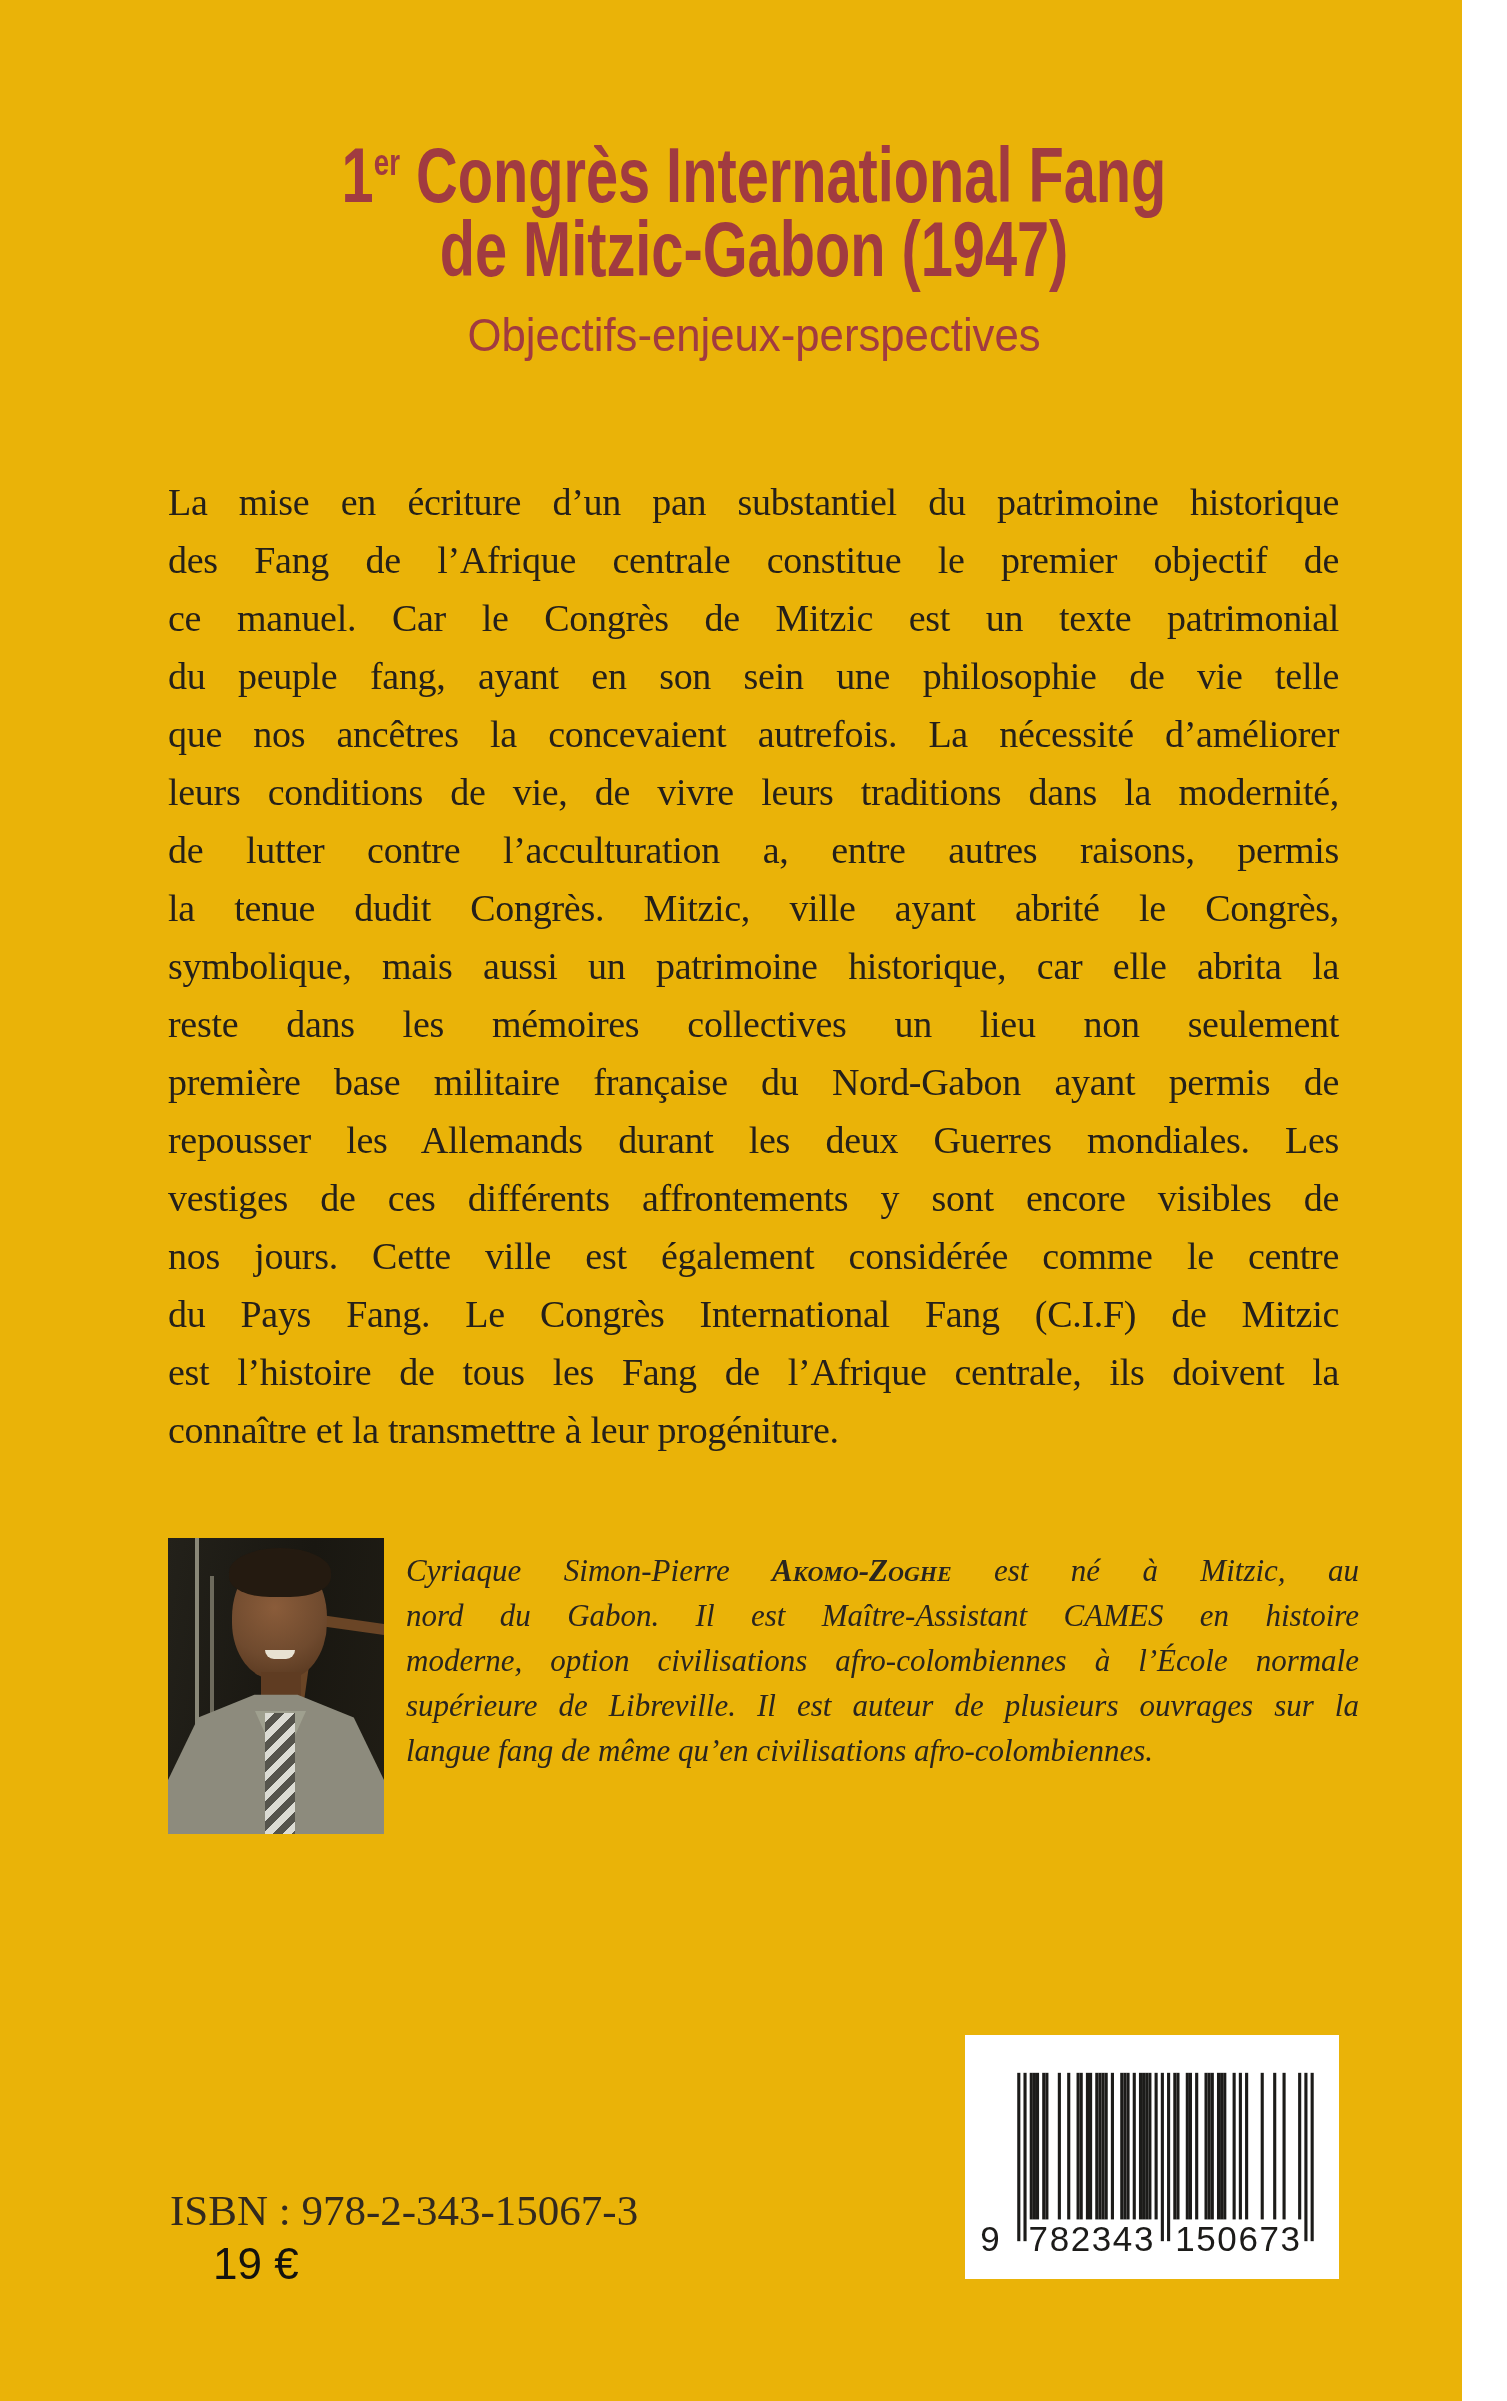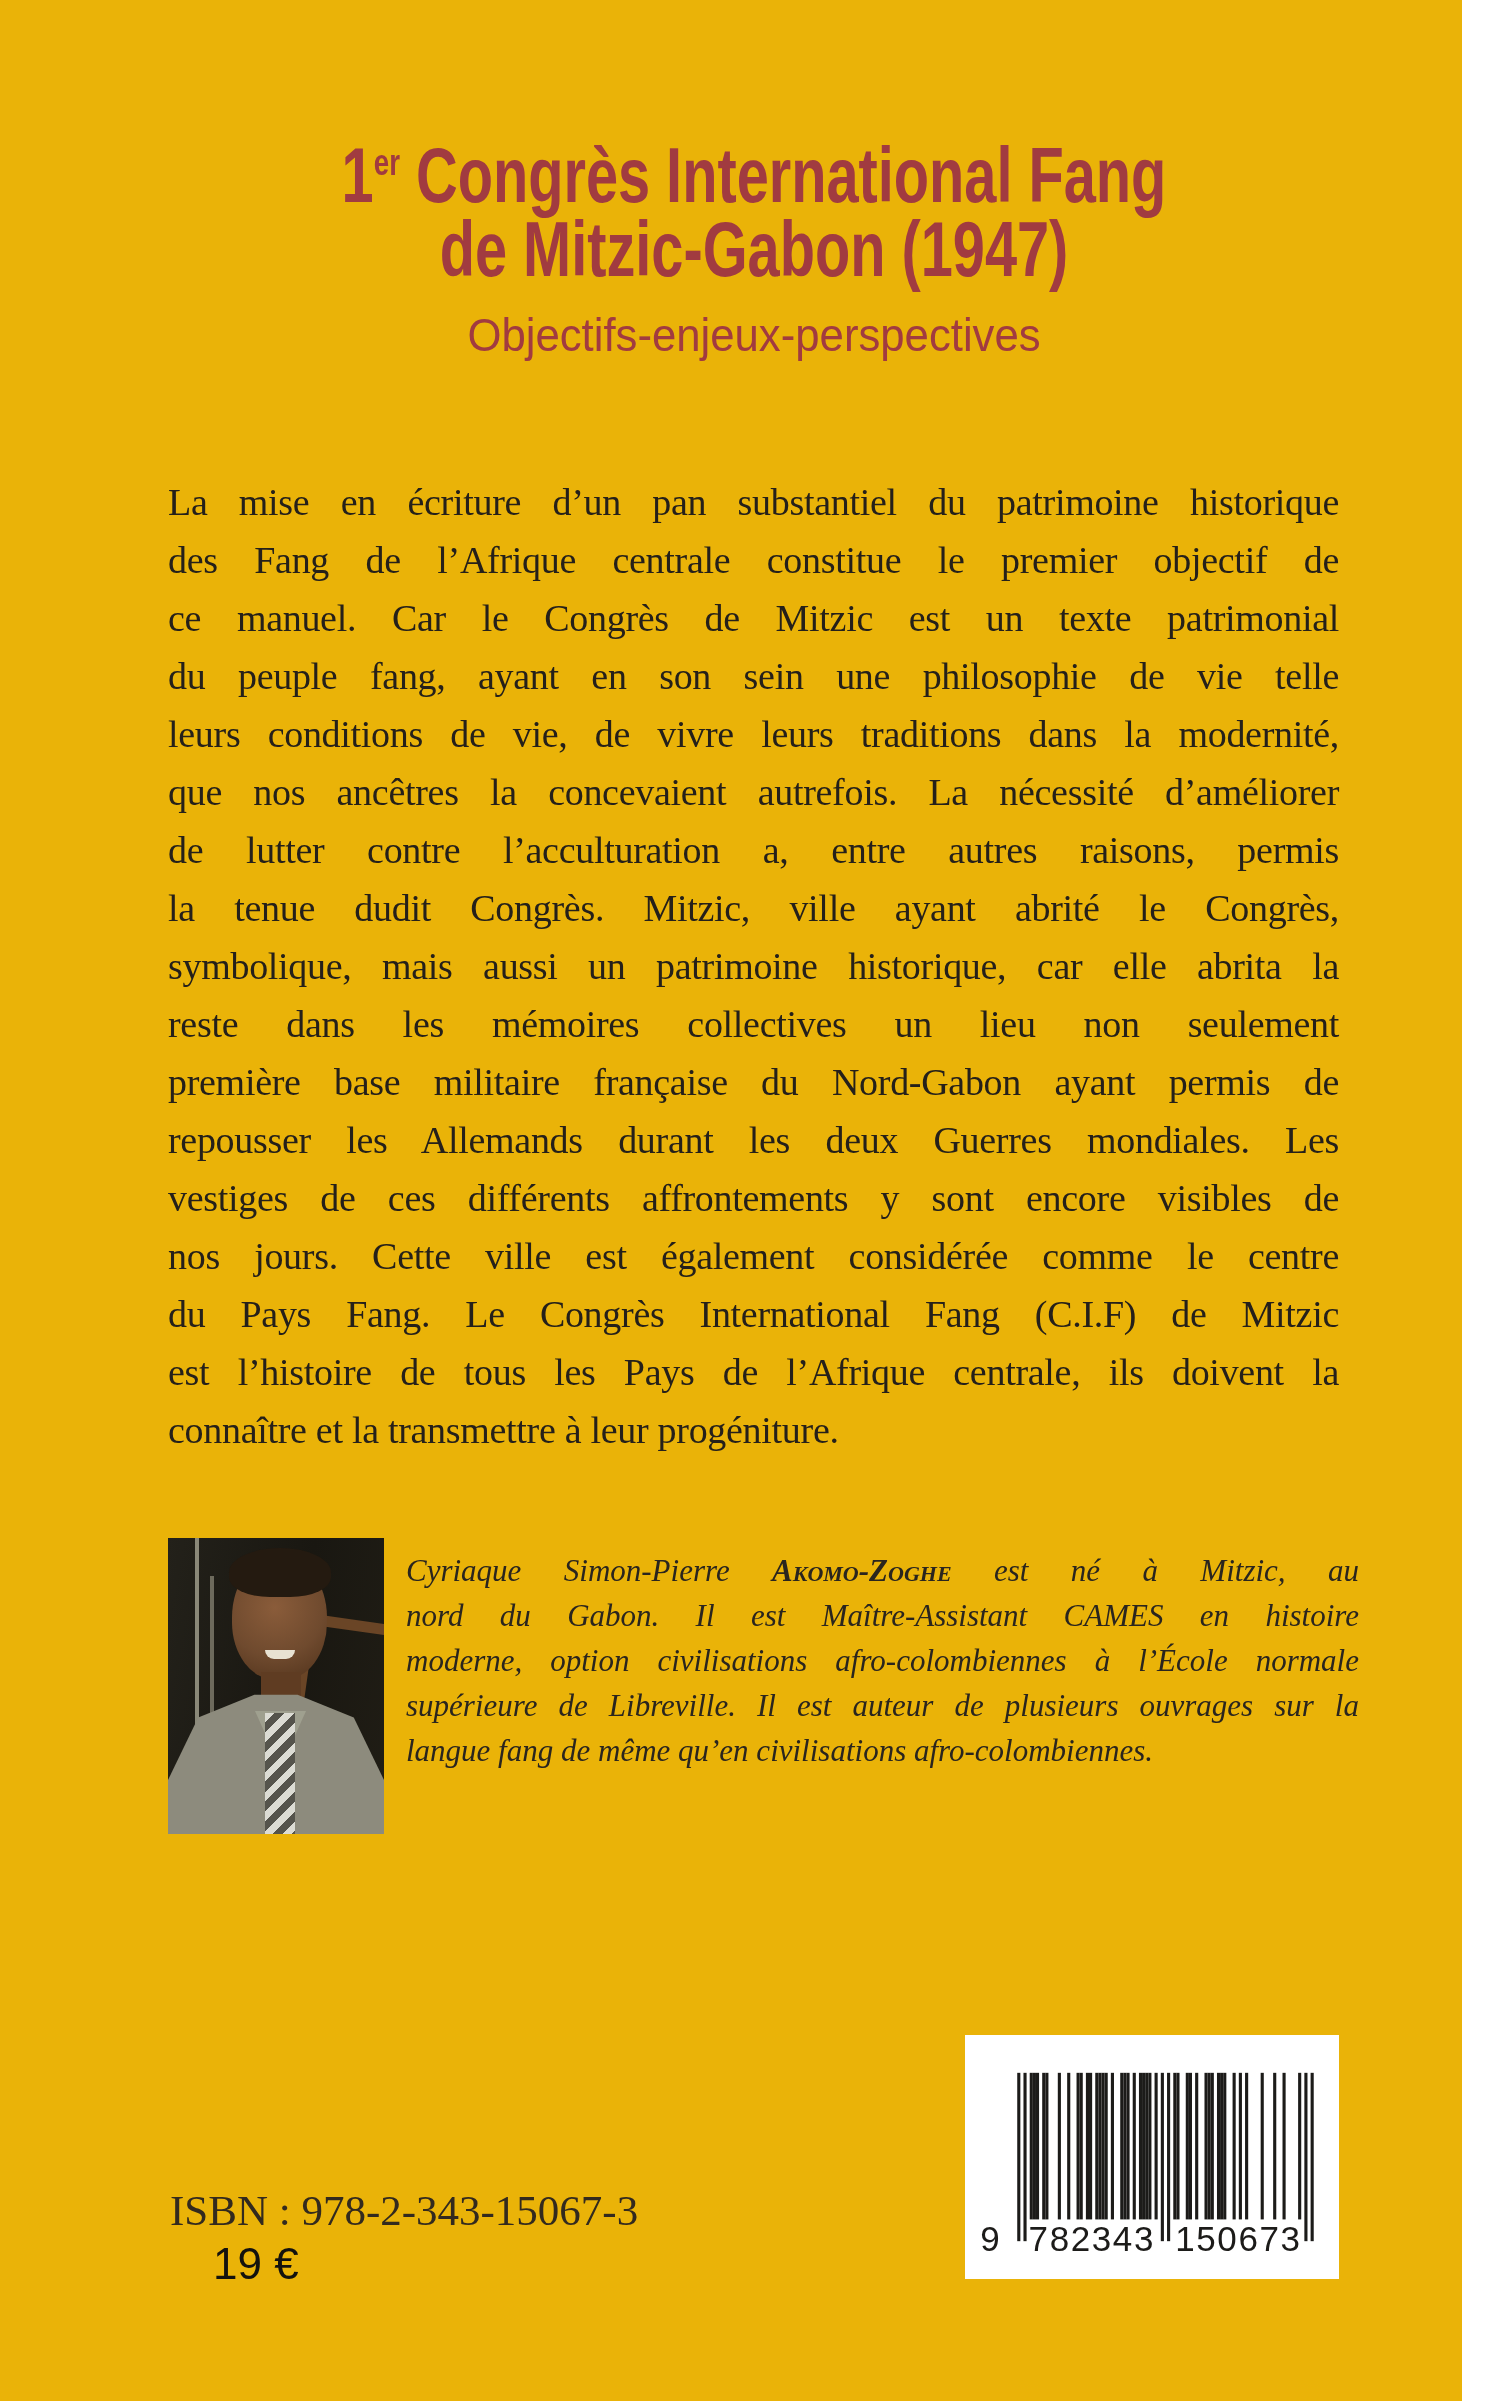--- a/index.html
+++ b/index.html
@@ -131,32 +131,32 @@
     <div>de Mitzic-Gabon (1947)</div>
   </div>
 
   <div class="subtitle">Objectifs-enjeux-perspectives</div>
 
   <div class="body-text" id="body-text">
       <div class="bline">La mise en écriture d’un pan substantiel du patrimoine historique</div>
       <div class="bline">des Fang de l’Afrique centrale constitue le premier objectif de</div>
       <div class="bline">ce manuel. Car le Congrès de Mitzic est un texte patrimonial</div>
       <div class="bline">du peuple fang, ayant en son sein une philosophie de vie telle</div>
+      <div class="bline">que nos ancêtres la concevaient autrefois. La nécessité d’améliorer</div>
       <div class="bline">leurs conditions de vie, de vivre leurs traditions dans la modernité,</div>
-      <div class="bline">que nos ancêtres la concevaient autrefois. La nécessité d’améliorer</div>
       <div class="bline">de lutter contre l’acculturation a, entre autres raisons, permis</div>
       <div class="bline">la tenue dudit Congrès. Mitzic, ville ayant abrité le Congrès,</div>
       <div class="bline">symbolique, mais aussi un patrimoine historique, car elle abrita la</div>
       <div class="bline">reste dans les mémoires collectives un lieu non seulement</div>
       <div class="bline">première base militaire française du Nord-Gabon ayant permis de</div>
       <div class="bline">repousser les Allemands durant les deux Guerres mondiales. Les</div>
       <div class="bline">vestiges de ces différents affrontements y sont encore visibles de</div>
       <div class="bline">nos jours. Cette ville est également considérée comme le centre</div>
       <div class="bline">du Pays Fang. Le Congrès International Fang (C.I.F) de Mitzic</div>
-      <div class="bline">est l’histoire de tous les Pays de l’Afrique centrale, ils doivent la</div>
+      <div class="bline">est l’histoire de tous les Fang de l’Afrique centrale, ils doivent la</div>
       <div class="bline last">connaître et la transmettre à leur progéniture.</div>
     </div>
 
   <div class="photo">
     <div class="rod1"></div>
     <div class="rod2"></div>
     <div class="frame"></div>
     <div class="head"></div>
     <div class="hair"></div>
     <div class="smile"></div>

